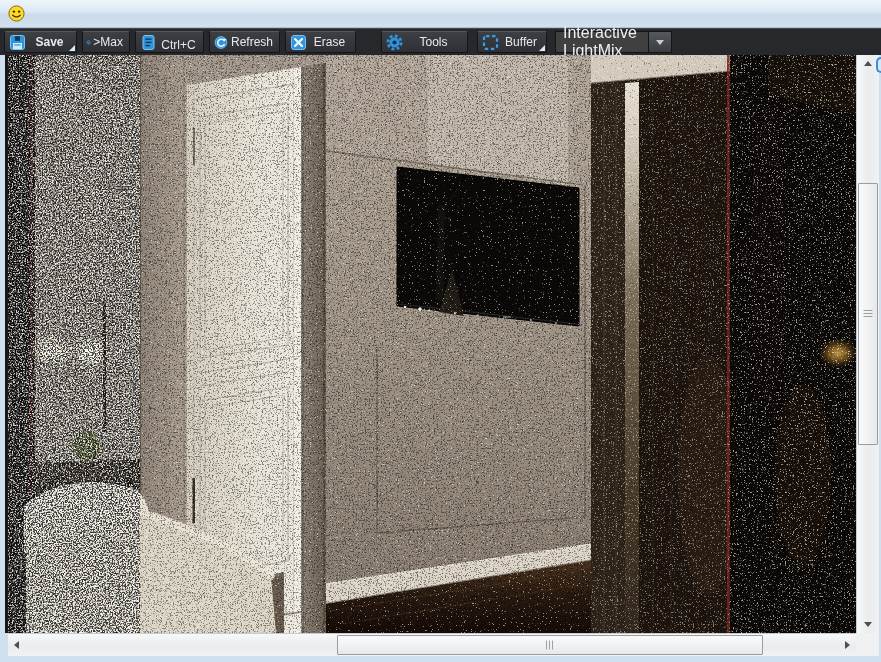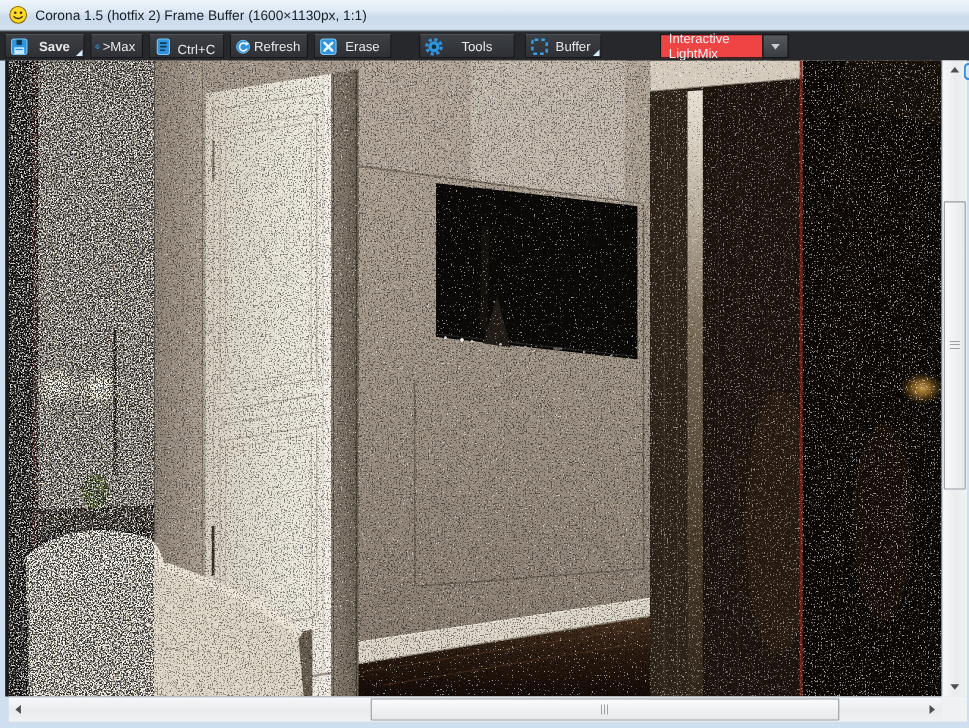--- a/index.html
+++ b/index.html
@@ -16,22 +16,22 @@
     border-top:1px solid #47494c;display:flex;align-items:center;gap:5px;padding-left:4px;box-sizing:border-box;}
   .tbtn{position:relative;height:22px;display:flex;align-items:center;padding:0 4px 0 3px;
     background:linear-gradient(180deg,#3c3f44 0%,#2e3035 100%);
     border:1px solid #141517;border-top-color:#54575c;border-radius:2px;
     color:#e9e9e9;font-size:12px;box-sizing:border-box;cursor:default;}
   .tbtn .lbl{flex:1;text-align:center;padding:0 2px;}
   .tbtn svg{display:block;}
   .dd-corner{position:absolute;right:1px;bottom:1px;width:0;height:0;
     border-left:6px solid transparent;border-bottom:6px solid #d9ecfa;}
   .combo{height:22px;display:flex;margin-left:3px;}
-  .combo-field{width:93px;background:#ef4444;border:1px solid #131416;border-right:none;
-    color:#edf0f2;font-size:12px;display:flex;align-items:center;padding:0 7px;box-sizing:border-box;margin-left:45px;}
+  .combo-field{width:93px;background:#404040;border:1px solid #131416;border-right:none;
+    color:#edf0f2;font-size:16px;display:flex;align-items:center;padding:0 7px;box-sizing:border-box;}
   .combo-arrow{width:24px;background:linear-gradient(180deg,#55585d 0%,#393c40 100%);
     border:1px solid #131416;display:flex;align-items:center;justify-content:center;box-sizing:border-box;}
   .combo-arrow .tri{width:0;height:0;border-left:4px solid transparent;border-right:4px solid transparent;border-top:5px solid #c9cdd1;}
 
   
   .client{position:absolute;top:55px;left:5px;width:851px;height:578px;
     border-left:3px solid #181818;box-sizing:border-box;background:#000;}
   .client svg{display:block;}
 
   
@@ -62,21 +62,20 @@
 
 <div class="window">
 
   <div class="titlebar">
     <svg width="17" height="17" viewBox="0 0 17 17">
       <circle cx="8.5" cy="8.5" r="7.6" fill="#ffd92a" stroke="#8a6d00" stroke-width="1"></circle>
       <circle cx="5.9" cy="6.6" r="1.2" fill="#3a2c00"></circle>
       <circle cx="11.1" cy="6.6" r="1.2" fill="#3a2c00"></circle>
       <path d="M4.8 10.2 Q8.5 13.6 12.2 10.2" fill="none" stroke="#3a2c00" stroke-width="1.3" stroke-linecap="round"></path>
     </svg>
-    <span class="title-text">Corona 1.5 (hotfix 2) Frame Buffer (1600×1130px, 1:1)</span>
   </div>
 
   <div class="toolbar">
 
     <div class="tbtn" style="width:73px;font-weight:bold;">
       <svg width="19" height="19" viewBox="0 0 19 19">
         <rect x="2.5" y="2.5" width="14" height="14" rx="2.2" fill="#2f94dd" stroke="#79c6f2" stroke-width="1"></rect>
         <rect x="7" y="3.2" width="5" height="4.6" fill="#0f3a55"></rect>
         <rect x="5" y="10" width="9" height="6" fill="#cfeafc"></rect>
         <rect x="6.2" y="11.4" width="6.6" height="1.2" fill="#2f94dd"></rect>

